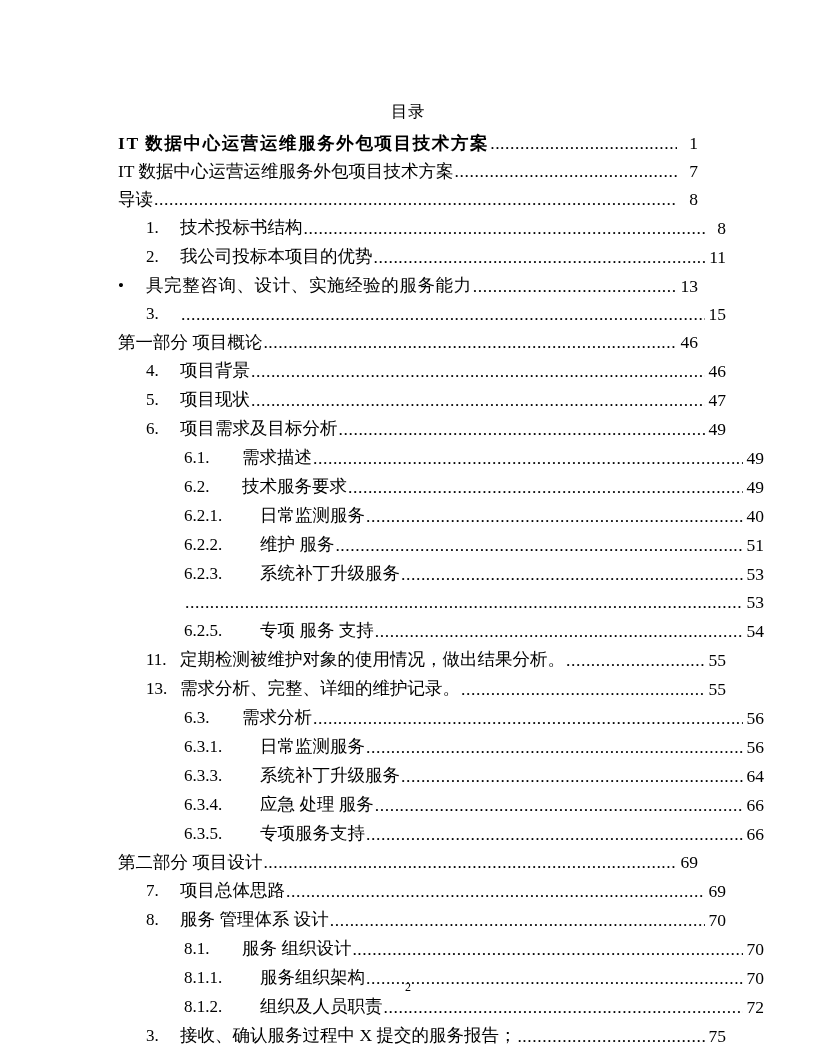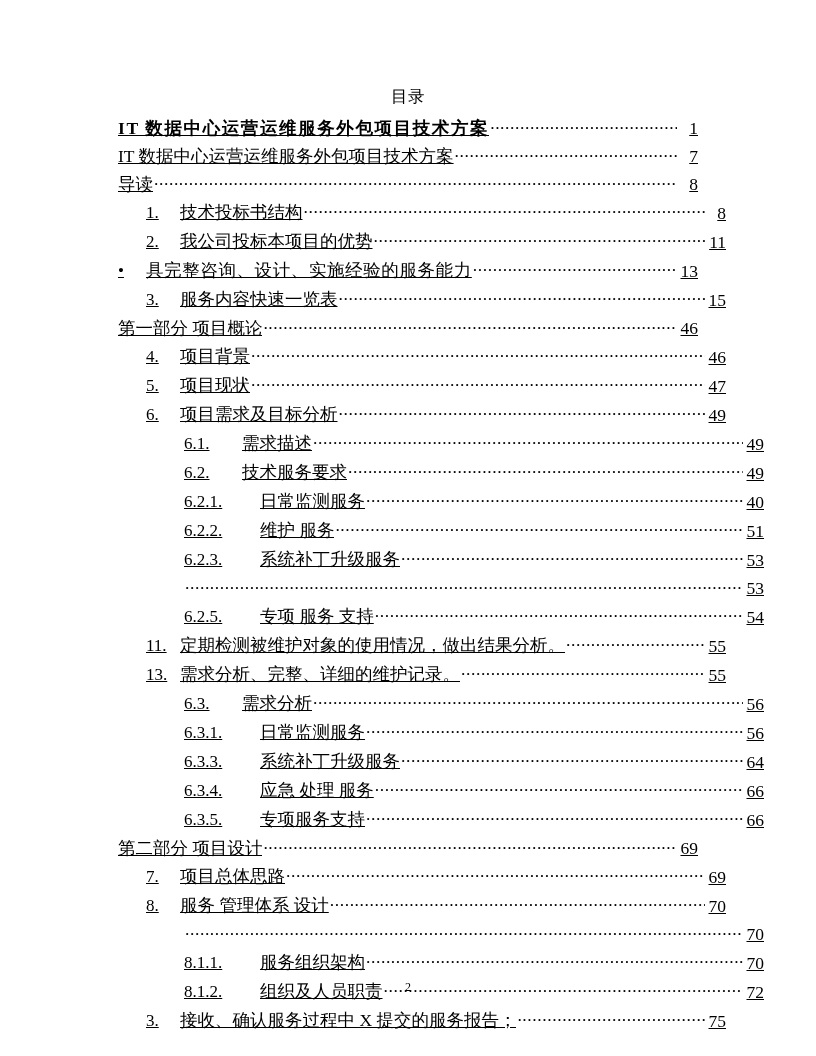--- a/index.html
+++ b/index.html
@@ -21,36 +21,35 @@
     position: absolute;
     left: 118px;
     top: 84px;
     width: 580px;
   }
   .toc-title {
     text-align: center;
     font-size: 16.5px;
     line-height: 26px;
     letter-spacing: 0.5px;
-    margin: 0 0 4px 0;
+    margin: 15px 0 4px 0;
     font-weight: normal;
   }
   .toc-list {
     margin: 0;
     padding: 0;
     list-style: none;
   }
   .toc-entry {
     display: flex;
-    align-items: center;
+    align-items: flex-end;
     font-size: 17.5px;
     line-height: 28px;
     white-space: nowrap;
     width: 100%;
-    text-decoration: underline;
   }
   .toc-label {
     display: flex;
     align-items: baseline;
     flex: 0 1 auto;
     overflow: hidden;
   }
   .toc-num {
     display: inline-block;
     flex: none;
@@ -165,21 +164,20 @@
           <span class="toc-label">
             <span class="toc-num num-bullet">•</span>
             <span class="toc-text spaced-lite">具完整咨询、设计、实施经验的服务能力</span>
           </span>
           <span class="leader"></span>
           <span class="toc-page">13</span>
         </div>
         <div class="toc-entry lvl-1">
           <span class="toc-label">
             <span class="toc-num num-w1">3.</span>
-            <span class="toc-text">服务内容快速一览表</span>
           </span>
           <span class="leader"></span>
           <span class="toc-page">15</span>
         </div>
         <div class="toc-entry lvl-0">
           <span class="toc-label">
             <span class="toc-text">第一部分 项目概论</span>
           </span>
           <span class="leader"></span>
           <span class="toc-page">46</span>
@@ -333,20 +331,24 @@
         </div>
         <div class="toc-entry lvl-1">
           <span class="toc-label">
             <span class="toc-num num-w1">8.</span>
             <span class="toc-text">服务 管理体系 设计</span>
           </span>
           <span class="leader"></span>
           <span class="toc-page">70</span>
         </div>
         <div class="toc-entry lvl-2">
+          <span class="toc-label">
+            <span class="toc-num num-w2">8.1.</span>
+            <span class="toc-text">服务 组织设计</span>
+          </span>
           <span class="leader"></span>
           <span class="toc-page">70</span>
         </div>
         <div class="toc-entry lvl-3">
           <span class="toc-label">
             <span class="toc-num num-w3">8.1.1.</span>
             <span class="toc-text">服务组织架构</span>
           </span>
           <span class="leader"></span>
           <span class="toc-page">70</span>

